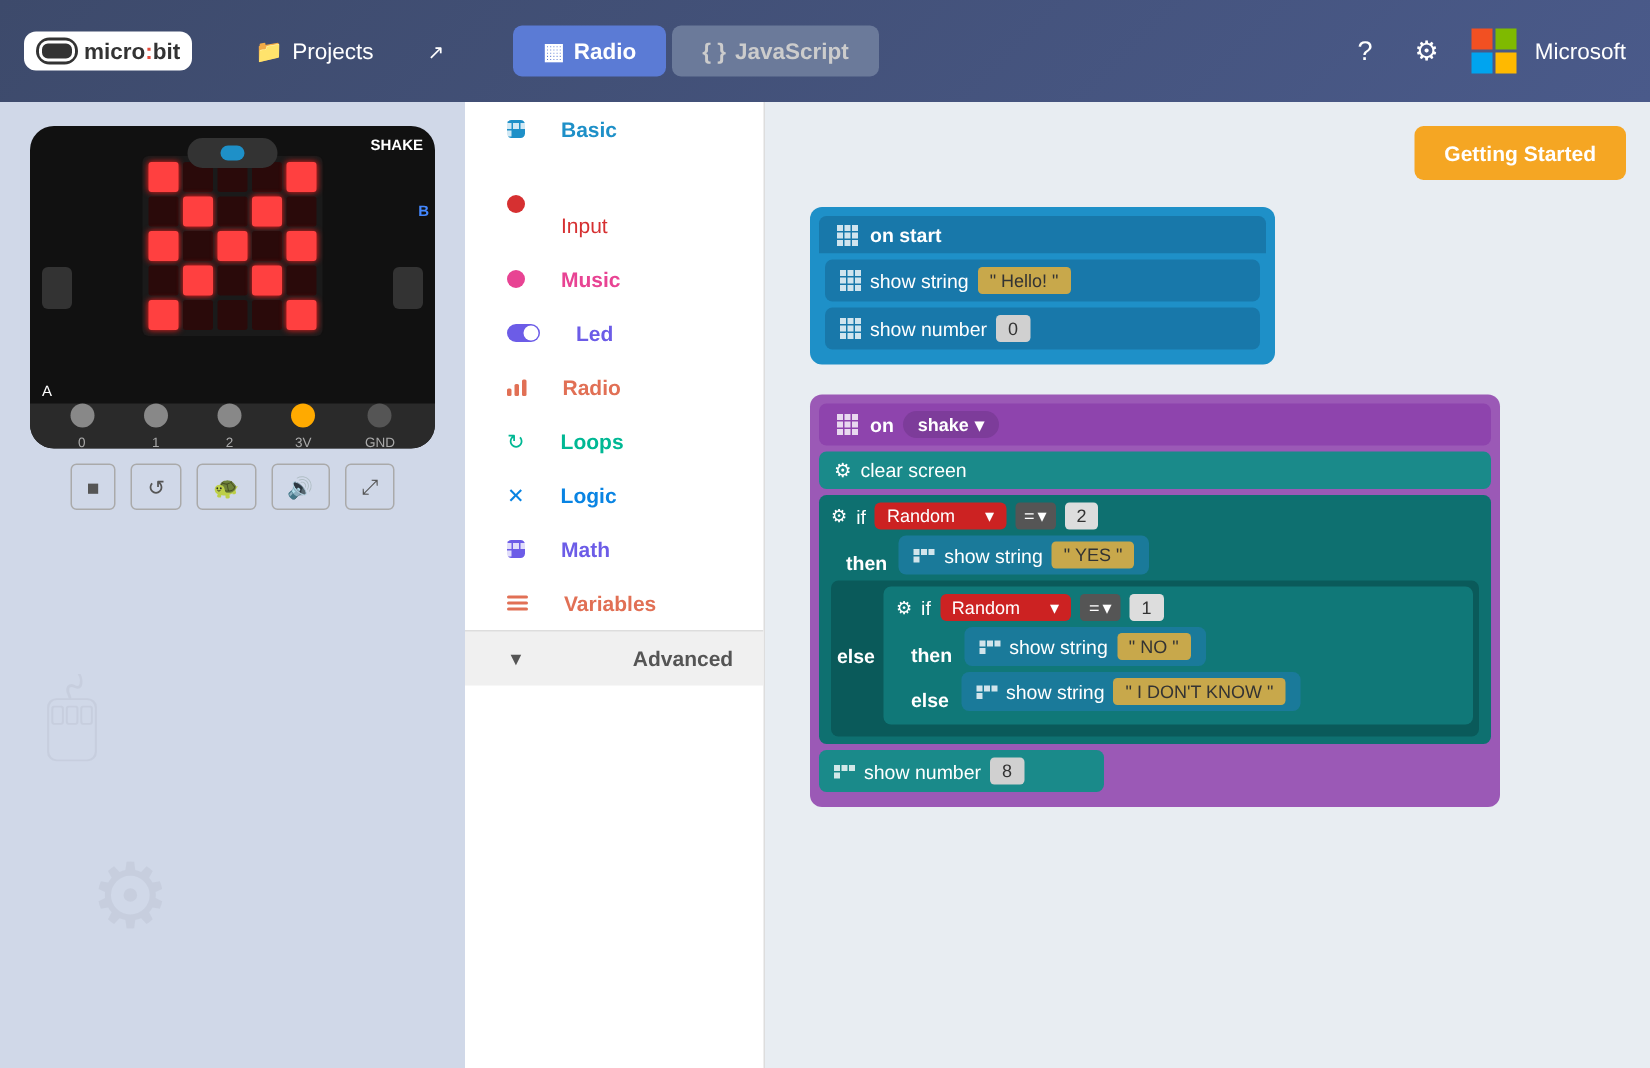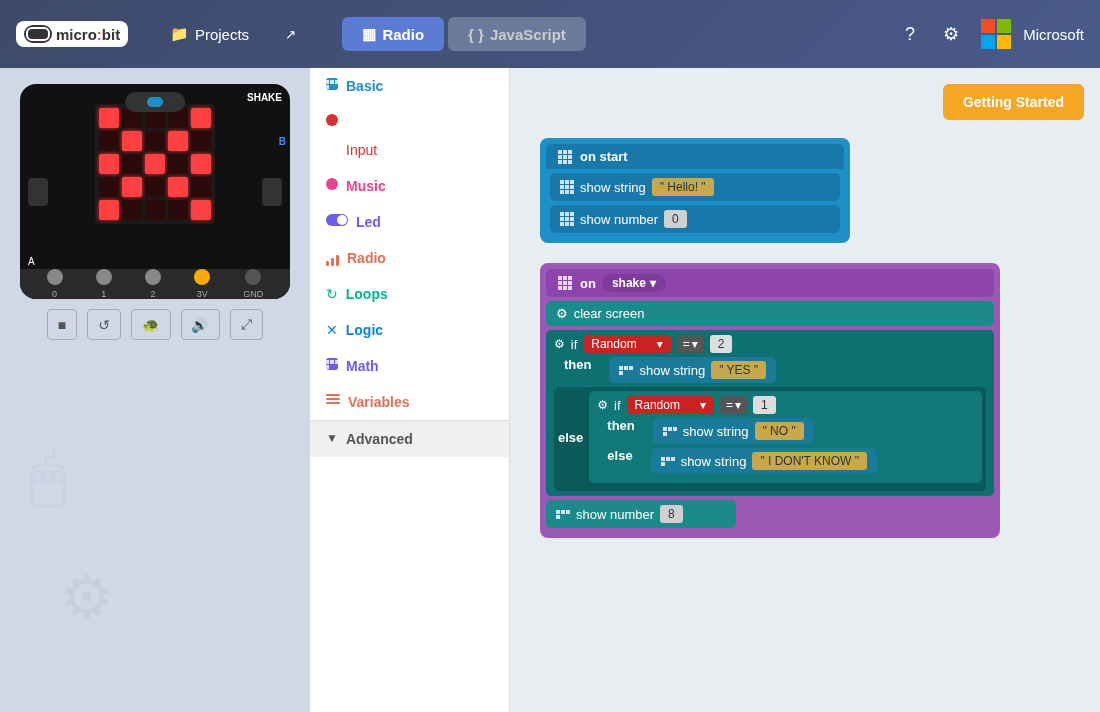--- a/index.html
+++ b/index.html
@@ -272,22 +272,23 @@
       font-size: 14px;
       color: #666;
       flex: 1;
     }
     .sidebar-items {
       flex: 1;
       overflow-y: auto;
     }
     .sidebar-item {
       display: flex;
-      gap: 8px;
-      padding: 10px 16px;
+      align-items: center;
+      gap: 24px;
+      padding: 10px 28px;
       cursor: pointer;
       font-size: 14px;
       font-weight: 500;
     }
     .sidebar-item .dot {
       width: 12px;
       height: 12px;
       border-radius: 3px;
       display: flex;
       align-items: center;
@@ -468,22 +469,22 @@
     .num-pill {
       background: #ddd;
       border-radius: 3px;
       padding: 2px 8px;
       color: #333;
       font-size: 12px;
     }
 
     .then-row {
       display: flex;
-      align-items: flex-start;
-      gap: 18px;
+      align-items: flex-end;
+      gap: 8px;
       margin-bottom: 4px;
       padding-left: 10px;
     }
     .then-label {
       color: white;
       font-size: 13px;
       font-weight: bold;
     }
 
     .else-block {
@@ -722,21 +723,21 @@
         <div style="display:flex;flex-direction:column;gap:2px;">
           <div style="width:14px;height:2px;background:#e17055;border-radius:1px;"></div>
           <div style="width:14px;height:2px;background:#e17055;border-radius:1px;"></div>
           <div style="width:14px;height:2px;background:#e17055;border-radius:1px;"></div>
         </div>
         <span style="color:#e17055;font-weight:600;">Variables</span>
       </div>
 
       <div class="sidebar-item advanced">
         <span style="color:#555;font-size:12px;">▼</span>
-        <span style="color:#555;font-weight:600;">Advanced</span>
+        <span style="color:#555;font-weight:600;margin-left:48px;">Advanced</span>
       </div>
 
     </div>
   </div>
 
   <div class="workspace">
 
     <button class="getting-started-btn">Getting Started</button>
 
     <div class="blocks-area">

